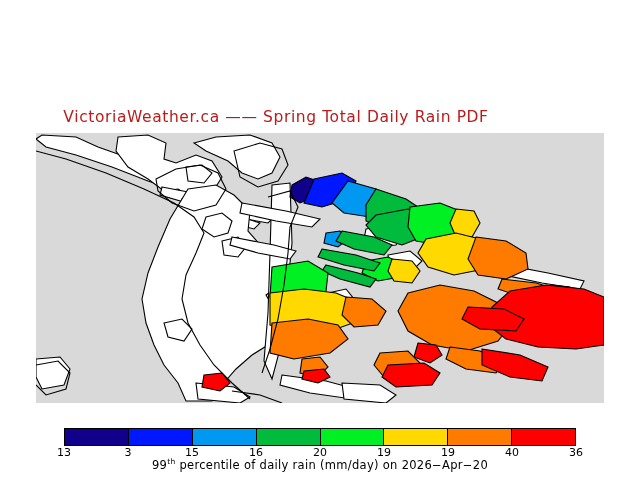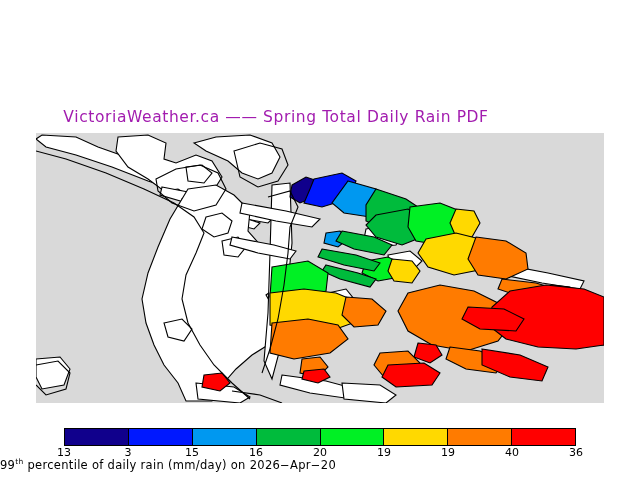--- a/index.html
+++ b/index.html
@@ -18,21 +18,21 @@
   
   #chart-title {
     position: absolute;
     left: 0;
     top: 108px;
     width: 552px;
     text-align: center;
     font-family: "DejaVu Sans", sans-serif;
     font-size: 15.5px;
     letter-spacing: 0.6px;
-    color: #a21caf;
+    color: #b91c1c;
     white-space: nowrap;
   }
 
   
   #map-panel {
     position: absolute;
     left: 36px;
     top: 133px;
     width: 568px;
     height: 270px;
@@ -89,21 +89,21 @@
     font-size: 11px;
     color: #000000;
     white-space: nowrap;
   }
 
   #colorbar-caption {
     position: absolute;
     left: 0;
     top: 458px;
     width: 640px;
-    text-align: left;
+    text-align: center;
     font-family: "DejaVu Sans", sans-serif;
     font-size: 11.5px;
     letter-spacing: 0.3px;
     color: #000000;
     white-space: nowrap;
   }
   #colorbar-caption sup {
     font-size: 7.5px;
     vertical-align: super;
     line-height: 0;

